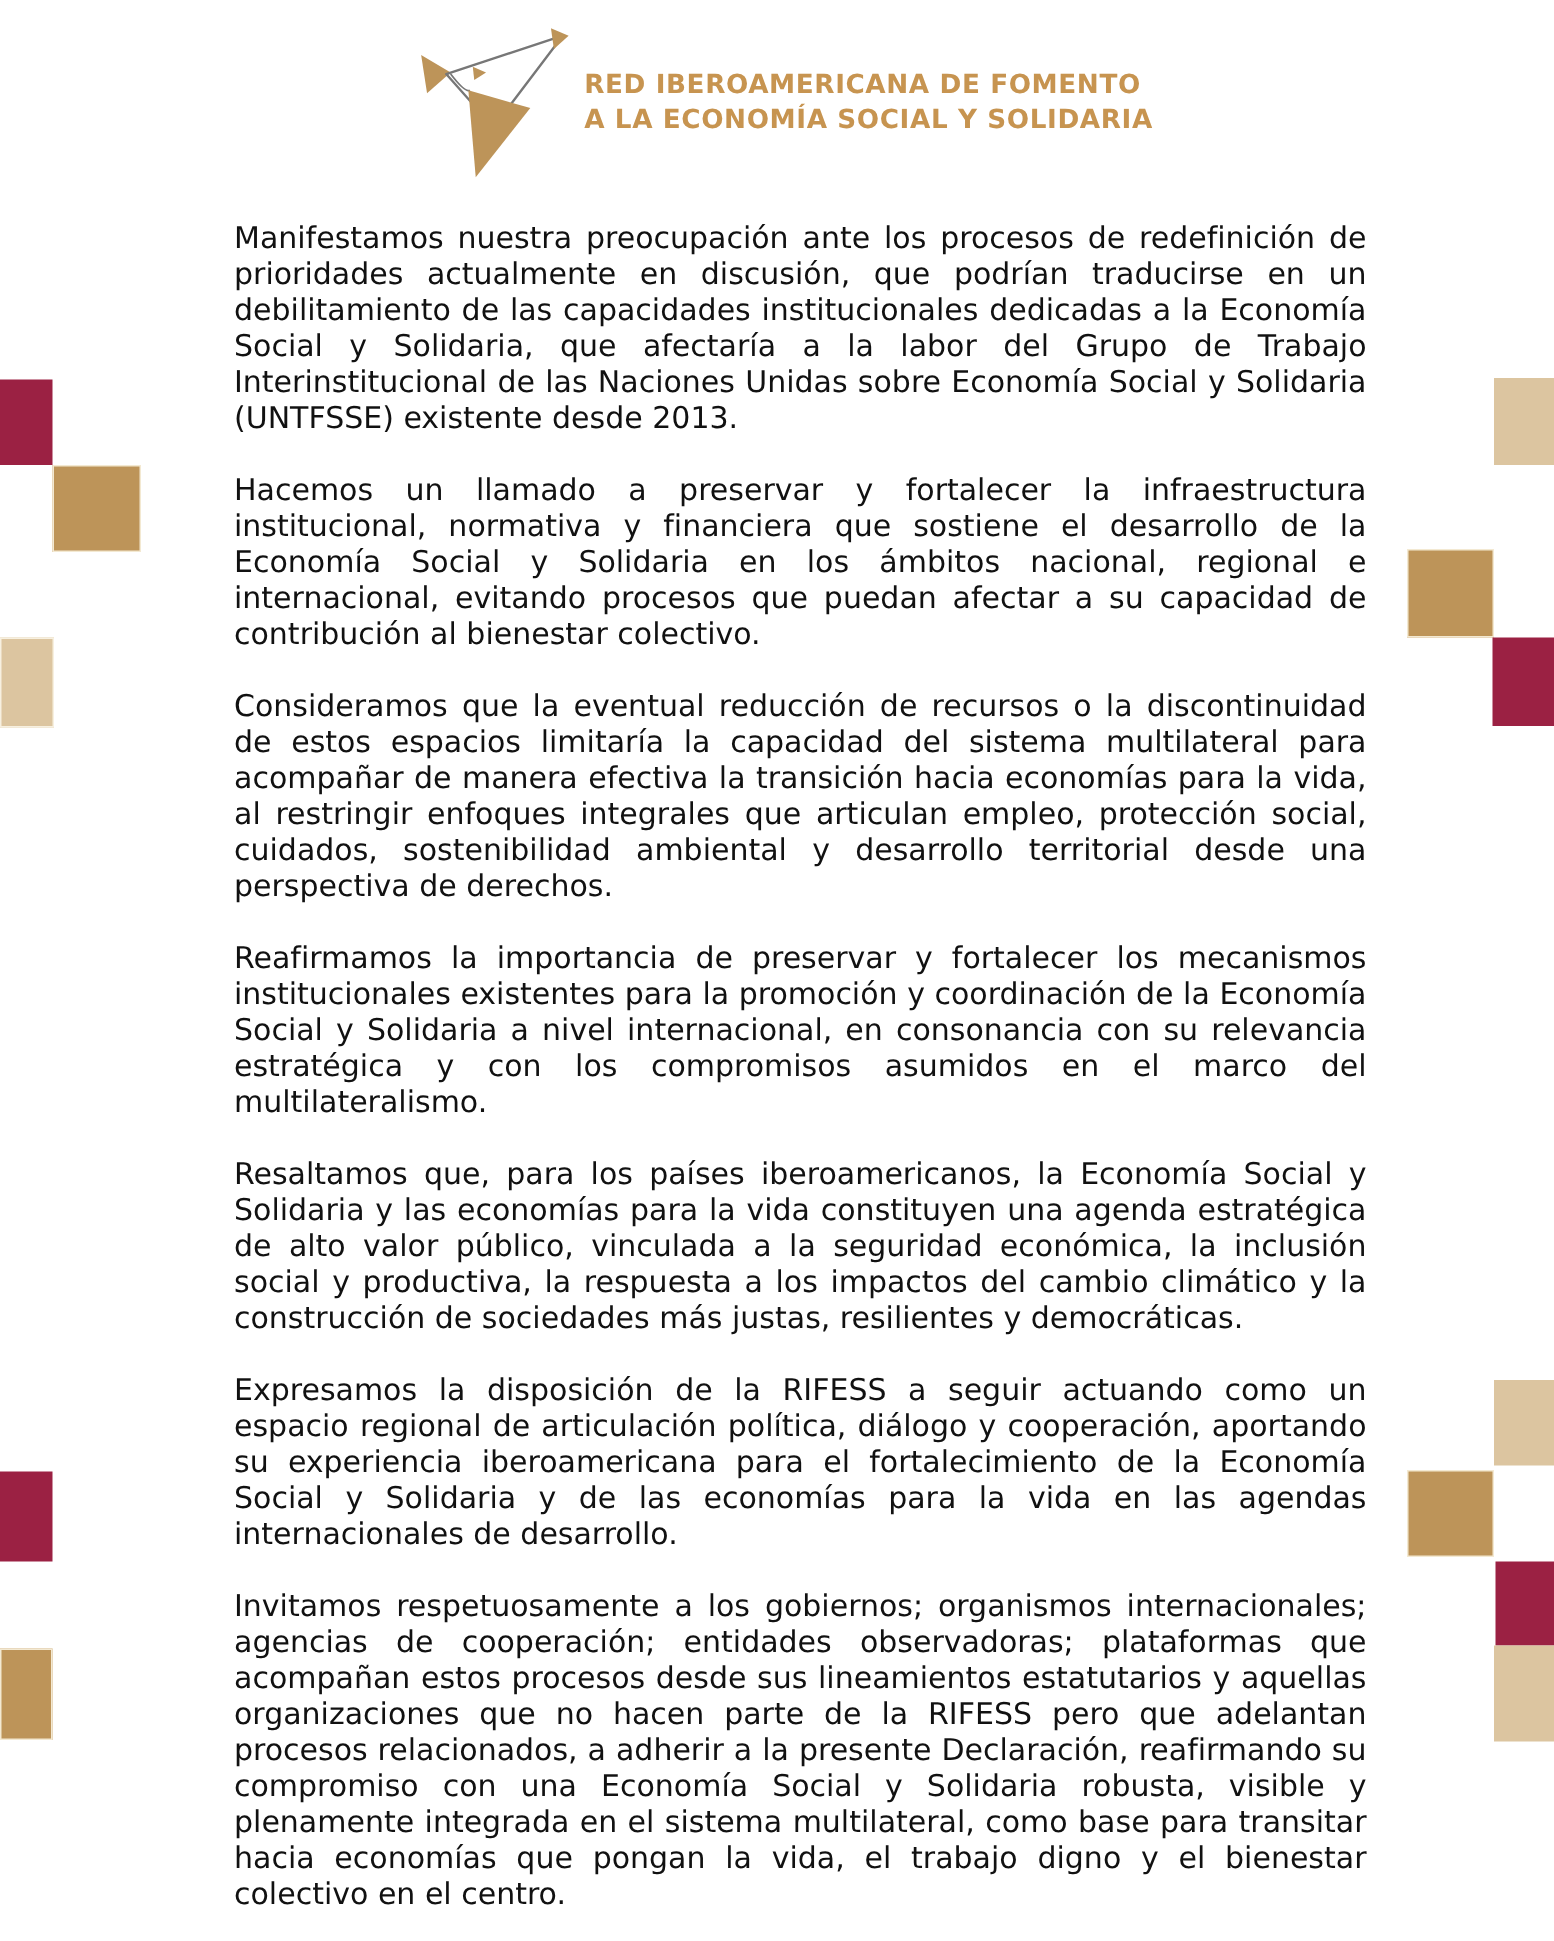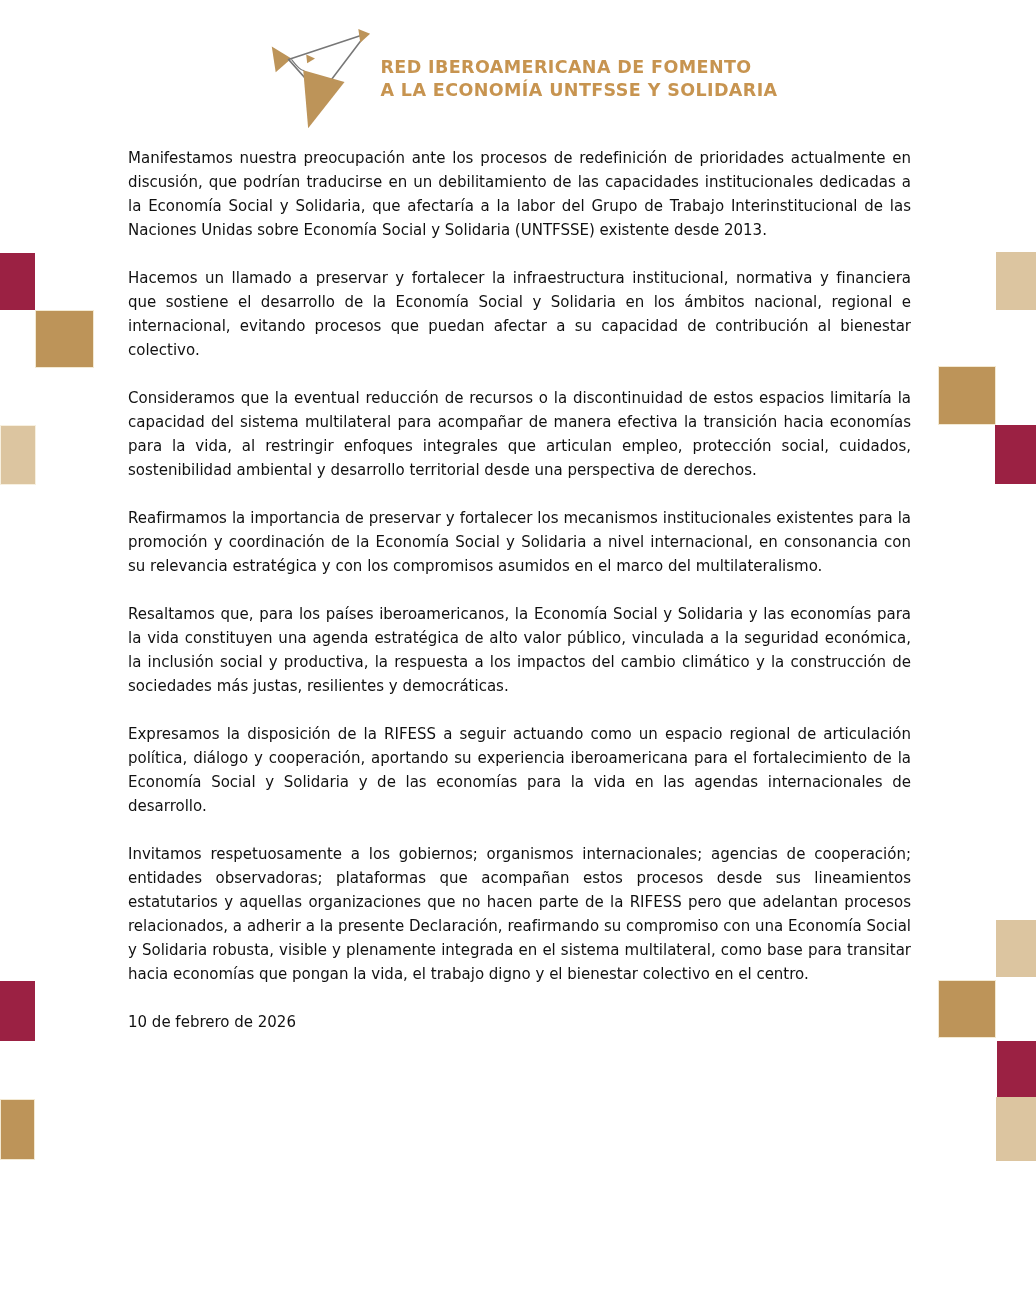--- a/index.html
+++ b/index.html
@@ -25,21 +25,21 @@
   .sq.lb-crimson { left: 0;     top: 981px;  width: 35px; height: 60px; }
   .sq.lb-gold    { left: 0;     top: 1099px; width: 35px; height: 61px; border: 1px solid #f3e9d2; }
   .sq.rb-beige1  { left: 996px; top: 920px;  width: 40px; height: 57px; }
   .sq.rb-gold    { left: 938px; top: 980px;  width: 58px; height: 58px; border: 1px solid #f3e9d2; }
   .sq.rb-crimson { left: 997px; top: 1041px; width: 39px; height: 56px; }
   .sq.rb-beige2  { left: 996px; top: 1097px; width: 40px; height: 64px; }
 
   
   .logo-header {
     position: absolute;
-    top: 26px; left: 0; right: 0;
+    top: 16px; left: 0; right: 0;
     display: flex;
     justify-content: center;
     align-items: flex-start;
   }
   .logo-mark { flex: 0 0 auto; }
   .logo-text {
     margin-top: 30px;
     margin-left: 4px;
     font-weight: bold;
     font-size: 17.5px;
@@ -50,25 +50,26 @@
   }
 
   
   .doc-body {
     position: absolute;
     left: 128px;
     right: 125px;
     top: 146px;
   }
   .doc-body p {
-    font-size: 15px;
+    font-size: 20px;
     line-height: 24px;
     text-align: justify;
     margin-bottom: 24px;
     color: #111111;
+    margin-left: 28px;
   }
   .doc-body p.date-line {
     text-align: left;
     margin-top: 6px;
     margin-bottom: 0;
   }
 </style>
 </head>
 <body>
 
@@ -93,21 +94,21 @@
         <polygon points="14,20 34,32 18,46" fill="#BD9459"></polygon>
         <polygon points="31,33 110,7 63,69" fill="none" stroke="#777777" stroke-width="1.6" stroke-linejoin="round"></polygon>
         <polygon points="102,2 114,7 104,16" fill="#BD9459"></polygon>
         <polygon points="49,28 58,32 50,37" fill="#BD9459"></polygon>
         <path d="M34,33 Q44,46 47,44" fill="none" stroke="#777777" stroke-width="1.2"></path>
         <polygon points="46,44 88,56 51,103" fill="#BD9459"></polygon>
       </svg>
     </span>
     <div class="logo-text">
       <div style="color: rgb(199, 148, 80);">RED IBEROAMERICANA DE FOMENTO</div>
-      <div style="color: rgb(199, 148, 80);">A LA ECONOMÍA UNTFSSE Y SOLIDARIA</div>
+      <div style="color: rgb(199, 148, 80);">A LA ECONOMÍA SOCIAL Y SOLIDARIA</div>
     </div>
   </header>
 
   <main class="doc-body">
     <p>Manifestamos nuestra preocupación ante los procesos de redefinición de prioridades actualmente en discusión, que podrían traducirse en un debilitamiento de las capacidades institucionales dedicadas a la Economía Social y Solidaria, que afectaría a la labor del Grupo de Trabajo Interinstitucional de las Naciones Unidas sobre Economía Social y Solidaria (UNTFSSE) existente desde 2013.</p>
     <p>Hacemos un llamado a preservar y fortalecer la infraestructura institucional, normativa y financiera que sostiene el desarrollo de la Economía Social y Solidaria en los ámbitos nacional, regional e internacional, evitando procesos que puedan afectar a su capacidad de contribución al bienestar colectivo.</p>
     <p>Consideramos que la eventual reducción de recursos o la discontinuidad de estos espacios limitaría la capacidad del sistema multilateral para acompañar de manera efectiva la transición hacia economías para la vida, al restringir enfoques integrales que articulan empleo, protección social, cuidados, sostenibilidad ambiental y desarrollo territorial desde una perspectiva de derechos.</p>
     <p>Reafirmamos la importancia de preservar y fortalecer los mecanismos institucionales existentes para la promoción y coordinación de la Economía Social y Solidaria a nivel internacional, en consonancia con su relevancia estratégica y con los compromisos asumidos en el marco del multilateralismo.</p>
     <p>Resaltamos que, para los países iberoamericanos, la Economía Social y Solidaria y las economías para la vida constituyen una agenda estratégica de alto valor público, vinculada a la seguridad económica, la inclusión social y productiva, la respuesta a los impactos del cambio climático y la construcción de sociedades más justas, resilientes y democráticas.</p>
     <p>Expresamos la disposición de la RIFESS a seguir actuando como un espacio regional de articulación política, diálogo y cooperación, aportando su experiencia iberoamericana para el fortalecimiento de la Economía Social y Solidaria y de las economías para la vida en las agendas internacionales de desarrollo.</p>

